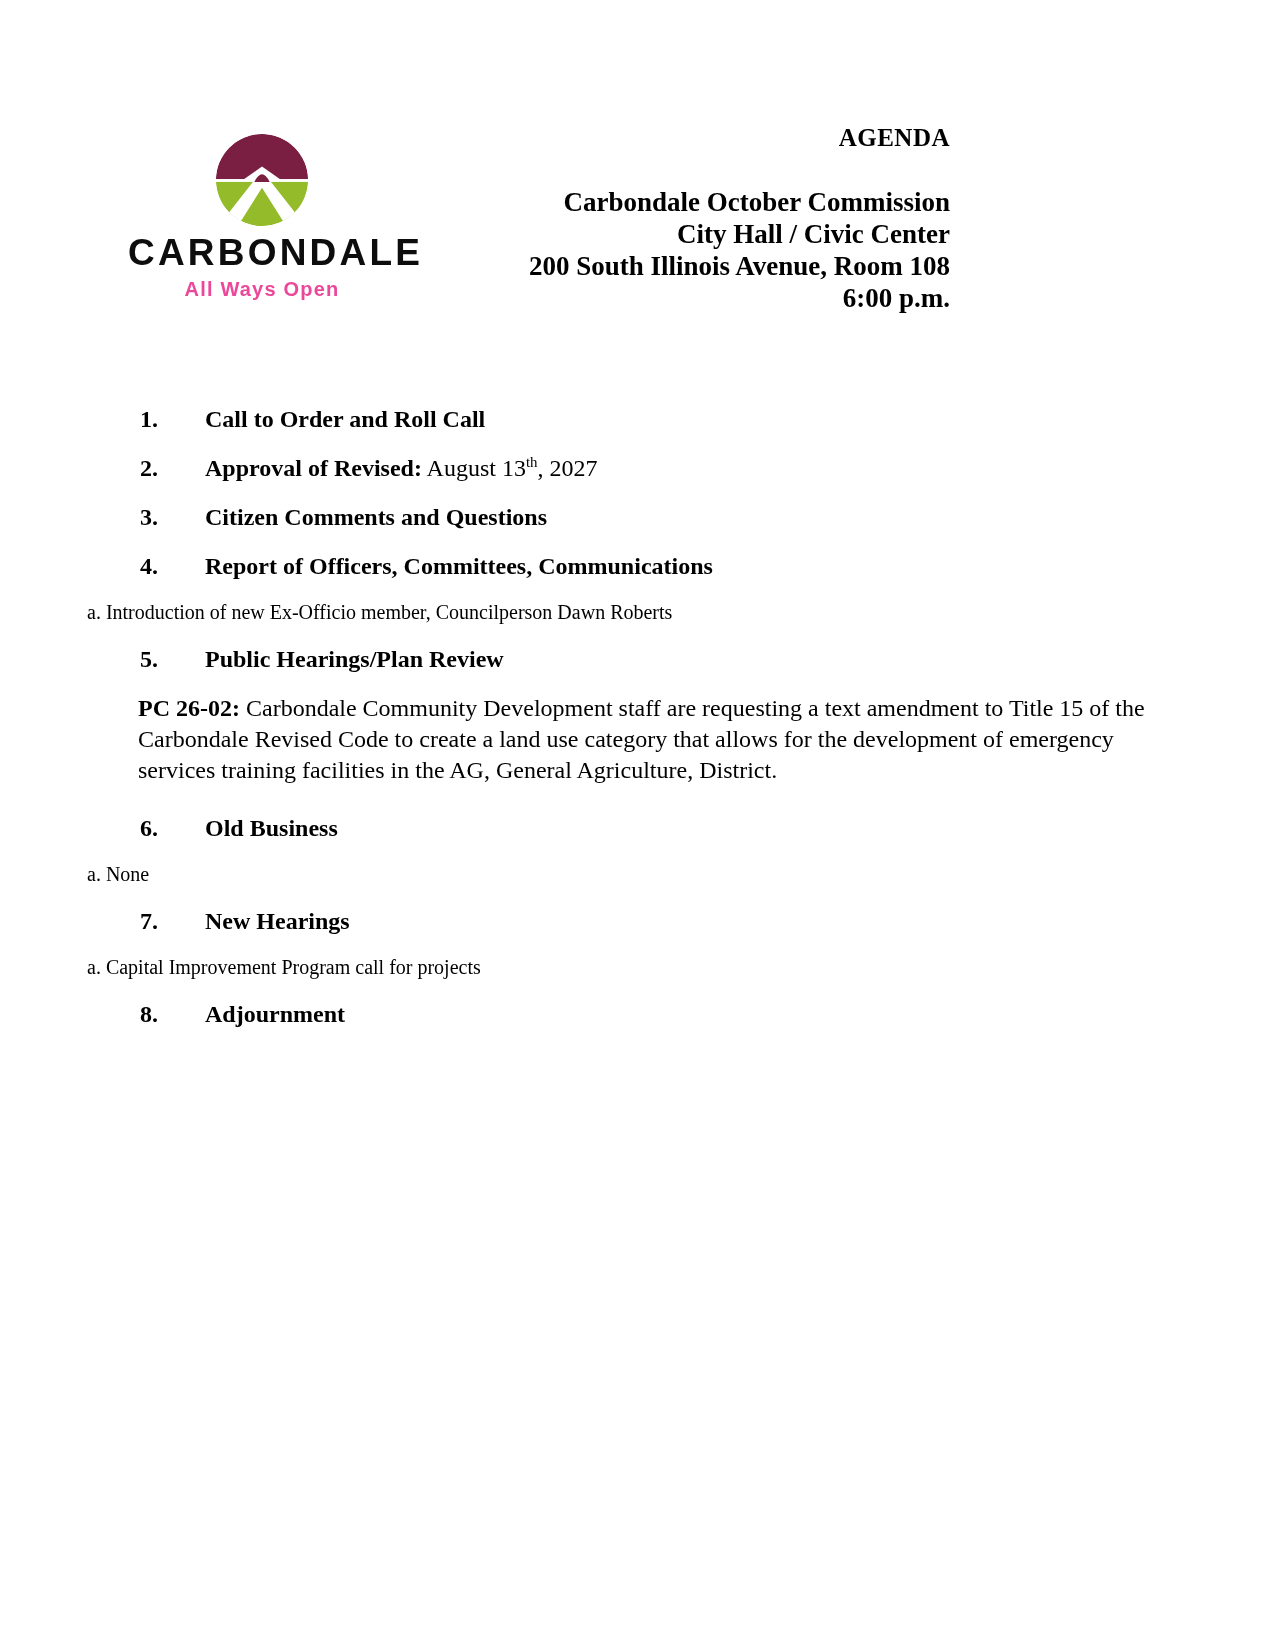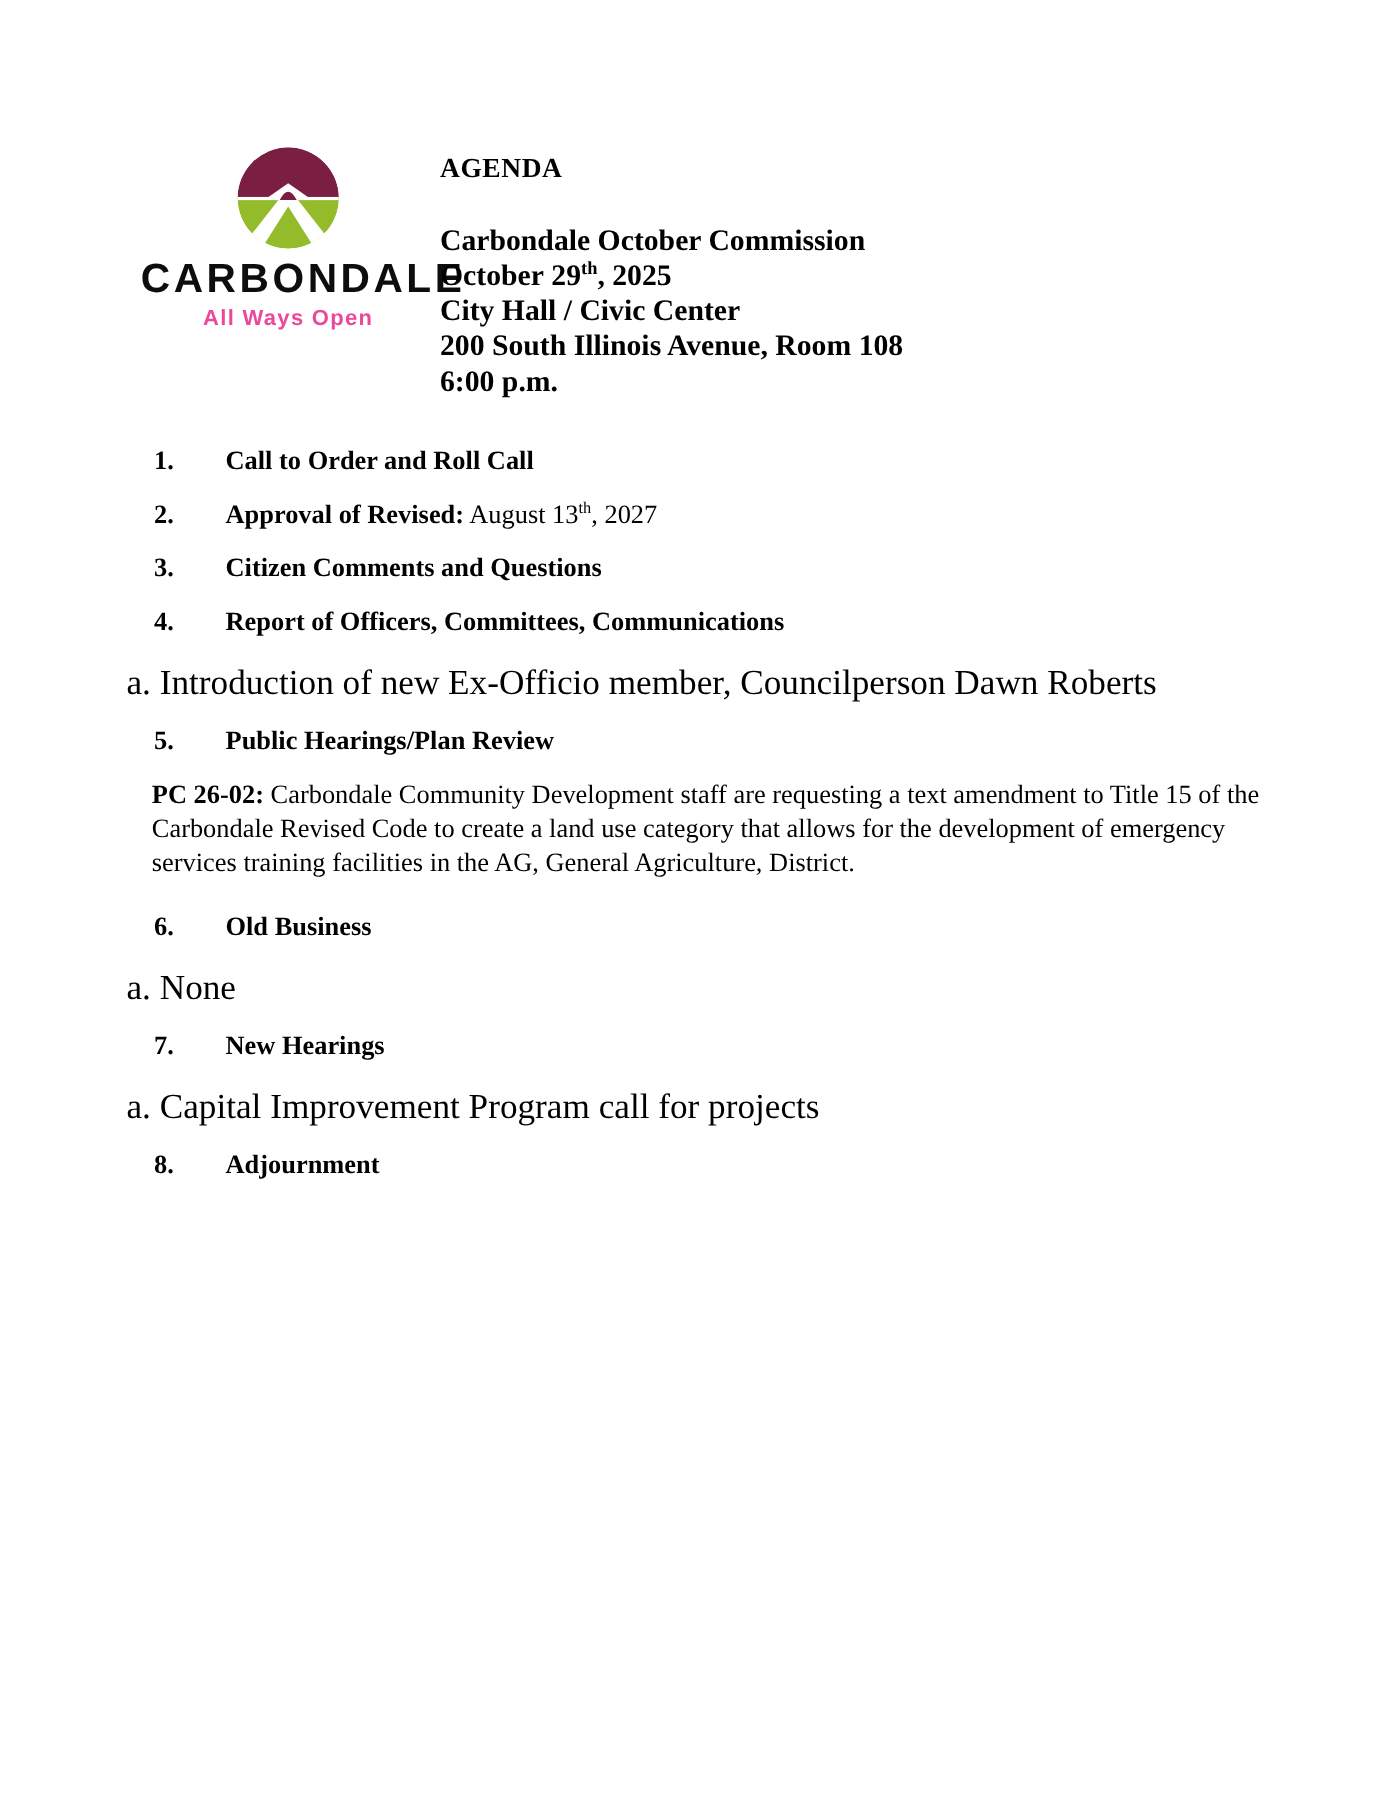--- a/index.html
+++ b/index.html
@@ -66,23 +66,23 @@
     color: #ec4899;
     line-height: 1;
     margin-top: 8px;
     white-space: nowrap;
   }
 
   
   .title-block {
     position: absolute;
     left: 400px;
-    top: 140px;
+    top: 124px;
     width: 550px;
-    text-align: left;
+    text-align: right;
   }
   .agenda-word {
     font-weight: 700;
     font-size: 25px;
     letter-spacing: 0.5px;
     line-height: 1.1;
   }
   .meeting-lines {
     margin-top: 34px;
   }
@@ -127,22 +127,22 @@
   .agenda-label .normal {
     font-weight: 400;
   }
   .agenda-label sup {
     font-size: 0.62em;
     vertical-align: super;
     line-height: 0;
   }
 
   .sub-row {
-    padding-left: 115px;
-    font-size: 32px;
+    padding-left: 87px;
+    font-size: 20px;
     font-weight: 400;
     line-height: 1.25;
     margin-bottom: 19px;
   }
 
   .para {
     padding-left: 138px;
     padding-right: 119px;
     font-size: 24px;
     font-weight: 400;
@@ -181,21 +181,20 @@
         </g>
       </svg>
       <div class="logo-wordmark">CARBONDALE</div>
       <div class="logo-tagline">All Ways Open</div>
     </div>
 
     <div class="title-block">
       <div class="agenda-word">AGENDA</div>
       <div class="meeting-lines">
         <div class="meeting-line">Carbondale October Commission</div>
-        <div class="meeting-line"><span>October</span>&nbsp;<span>29</span><sup>th</sup>, <span>2025</span></div>
         <div class="meeting-line">City Hall / Civic Center</div>
         <div class="meeting-line">200 South Illinois Avenue, Room 108</div>
         <div class="meeting-line">6:00 p.m.</div>
       </div>
     </div>
   </div>
 
   <div class="agenda-body">
 
     <div class="agenda-row">

